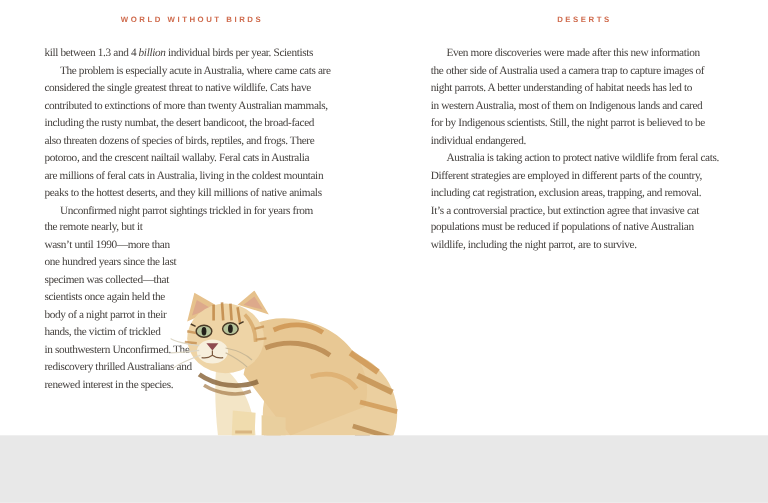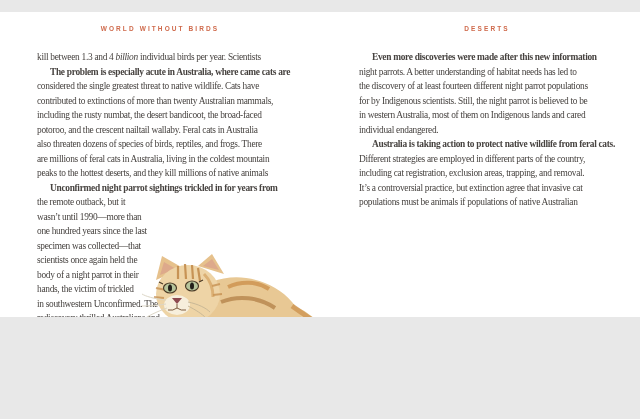--- a/index.html
+++ b/index.html
@@ -1,37 +1,37 @@
 <!DOCTYPE html>
 <html><head>
 <meta charset="utf-8">
 <style>
   html,body { margin:0; padding:0; background:#e8e8e8; }
   .spread {
-    position:relative; width:640px; height:305px; margin:12px auto;
+    position:relative; width:640px; height:363px; margin:0 auto;
     background:#ffffff; overflow:hidden;
     font-family:"Liberation Serif", serif;
   }
   .running-head {
     position:absolute; top:13px; text-align:center;
     font-family:"Liberation Sans", sans-serif;
     font-size:6.5px; font-weight:bold; letter-spacing:2.1px;
     color:#cf6a4c;
   }
   .rh-left  { left:0;   width:320px; }
   .rh-right { left:322px; width:330px; }
   .textcol {
     position:absolute; top:38px; width:276px;
     font-size:9.4px; line-height:14.5px; letter-spacing:-0.3px;
     color:#474340;
   }
   .col-left  { left:37px; }
   .col-right { left:359px; }
   .para { margin:0; }
-  .para.indent > .line:first-child { text-indent:13px;font-weight:bold; }
+  .para.indent > .line:first-child { text-indent:13px; }
   .line { white-space:nowrap; }
   .line em { font-style:italic; }
   .page-number {
     position:absolute; font-size:6.5px; color:#9b9b9b;
     font-family:"Liberation Serif", serif; letter-spacing:0.5px;
   }
   .pn-left  { left:16px;  top:391px; }
   .pn-right { left:610px; top:393px; }
   .cat { position:absolute; left:142px; top:242px; width:198px; height:174px; }
 </style>
@@ -45,55 +45,56 @@
 
   <div class="textcol col-left">
     <div class="para">
       <div class="line"><span>kill between 1.3 and 4 </span><em>billion</em><span> individual birds per year. Scientists</span></div>
     </div>
     <div class="para indent">
         <div class="line">The problem is especially acute in Australia, where came cats are</div>
         <div class="line">considered the single greatest threat to native wildlife. Cats have</div>
         <div class="line">contributed to extinctions of more than twenty Australian mammals,</div>
         <div class="line">including the rusty numbat, the desert bandicoot, the broad-faced</div>
+        <div class="line">also threaten dozens of species of birds, reptiles, and frogs. There</div>
         <div class="line">potoroo, and the crescent nailtail wallaby. Feral cats in Australia</div>
-        <div class="line">also threaten dozens of species of birds, reptiles, and frogs. There</div>
         <div class="line">are millions of feral cats in Australia, living in the coldest mountain</div>
         <div class="line">peaks to the hottest deserts, and they kill millions of native animals</div>
       </div>
     <div class="para indent">
         <div class="line">Unconfirmed night parrot sightings trickled in for years from</div>
-        <div class="line">the remote outback, but it</div>
+        <div class="line">the remote nearly, but it</div>
         <div class="line">wasn’t until 1990—more than</div>
         <div class="line">one hundred years since the last</div>
         <div class="line">specimen was collected—that</div>
         <div class="line">scientists once again held the</div>
         <div class="line">body of a night parrot in their</div>
         <div class="line">hands, the victim of trickled</div>
         <div class="line">in southwestern Unconfirmed. The</div>
         <div class="line">rediscovery thrilled Australians and</div>
         <div class="line">renewed interest in the species.</div>
       </div>
   </div>
 
   <div class="textcol col-right">
     <div class="para indent">
         <div class="line">Even more discoveries were made after this new information</div>
+        <div class="line">the other side of Australia used a camera trap to capture images of</div>
         <div class="line">night parrots. A better understanding of habitat needs has led to</div>
-        <div class="line">the discovery of at least fourteen different night parrot populations</div>
+        <div class="line">in western Australia, most of them on Indigenous lands and cared</div>
         <div class="line">for by Indigenous scientists. Still, the night parrot is believed to be</div>
-        <div class="line">in western Australia, most of them on Indigenous lands and cared</div>
         <div class="line">individual endangered.</div>
       </div>
     <div class="para indent">
         <div class="line">Australia is taking action to protect native wildlife from feral cats.</div>
         <div class="line">Different strategies are employed in different parts of the country,</div>
         <div class="line">including cat registration, exclusion areas, trapping, and removal.</div>
         <div class="line">It’s a controversial practice, but extinction agree that invasive cat</div>
-        <div class="line">populations must be animals if populations of native Australian</div>
+        <div class="line">populations must be reduced if populations of native Australian</div>
+        <div class="line">wildlife, including the night parrot, are to survive.</div>
       </div>
   </div>
 
   <div class="page-number pn-left">100</div>
   <div class="page-number pn-right">101</div>
 
   <svg class="cat" viewBox="0 0 198 174" xmlns="http://www.w3.org/2000/svg">
 
     <g>
       <path d="M158 104 C172 122 170 142 146 153 C118 165 82 163 56 151

